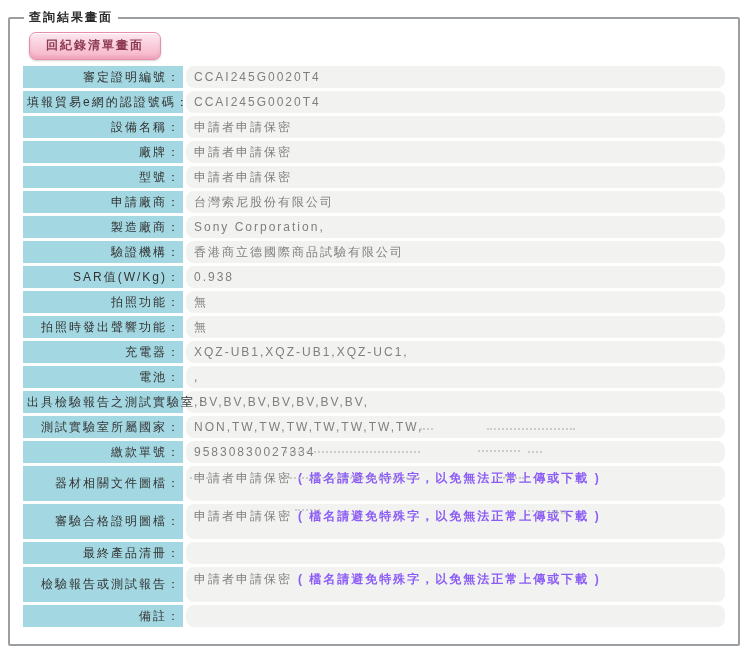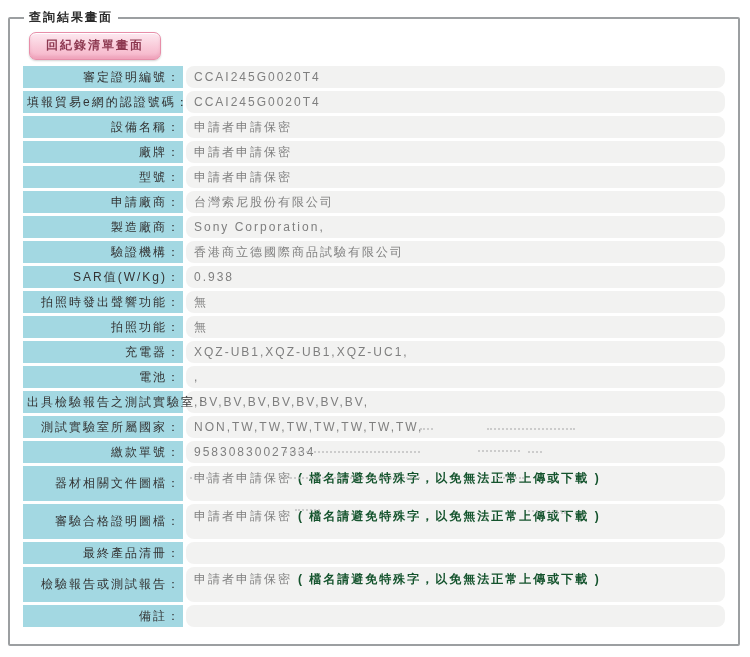--- a/index.html
+++ b/index.html
@@ -49,21 +49,21 @@
   }
   td.val {
     background: #f2f2f1; color: #7f7f7f;
     font-size: 12px; letter-spacing: 2px;
     text-align: left; vertical-align: middle;
     height: 22px; padding: 0 12px 0 8px;
     white-space: nowrap; overflow: hidden; border-radius: 8px;
   }
   tr.tall th.lbl, tr.tall td.val { height: 35px; }
   tr.tall td.val { vertical-align: top; padding-top: 4px; }
-  .note { color: #14532d; font-weight: bold; margin-left: 6px; }
+  .note { color: #8b5cf6; font-weight: bold; margin-left: 6px; }
 
   
   .artifact { position: absolute; height: 0; border-top: 2px dotted #bdbdbd; opacity: .7; }
 </style>
 </head>
 <body>
 
 <div class="page">
   <fieldset class="result-box">
     <legend class="box-legend">查詢結果畫面</legend>
@@ -106,25 +106,25 @@
         </tr>
         <tr>
           <th class="lbl">驗證機構：</th>
           <td class="val">香港商立德國際商品試驗有限公司</td>
         </tr>
         <tr>
           <th class="lbl">SAR值(W/Kg)：</th>
           <td class="val">0.938</td>
         </tr>
         <tr>
-          <th class="lbl">拍照時發出聲響功能：</th>
+          <th class="lbl">拍照功能：</th>
           <td class="val">無</td>
         </tr>
         <tr>
-          <th class="lbl">拍照功能：</th>
+          <th class="lbl">拍照時發出聲響功能：</th>
           <td class="val">無</td>
         </tr>
         <tr>
           <th class="lbl">充電器：</th>
           <td class="val">XQZ-UB1,XQZ-UB1,XQZ-UC1,</td>
         </tr>
         <tr>
           <th class="lbl">電池：</th>
           <td class="val">,</td>
         </tr>

